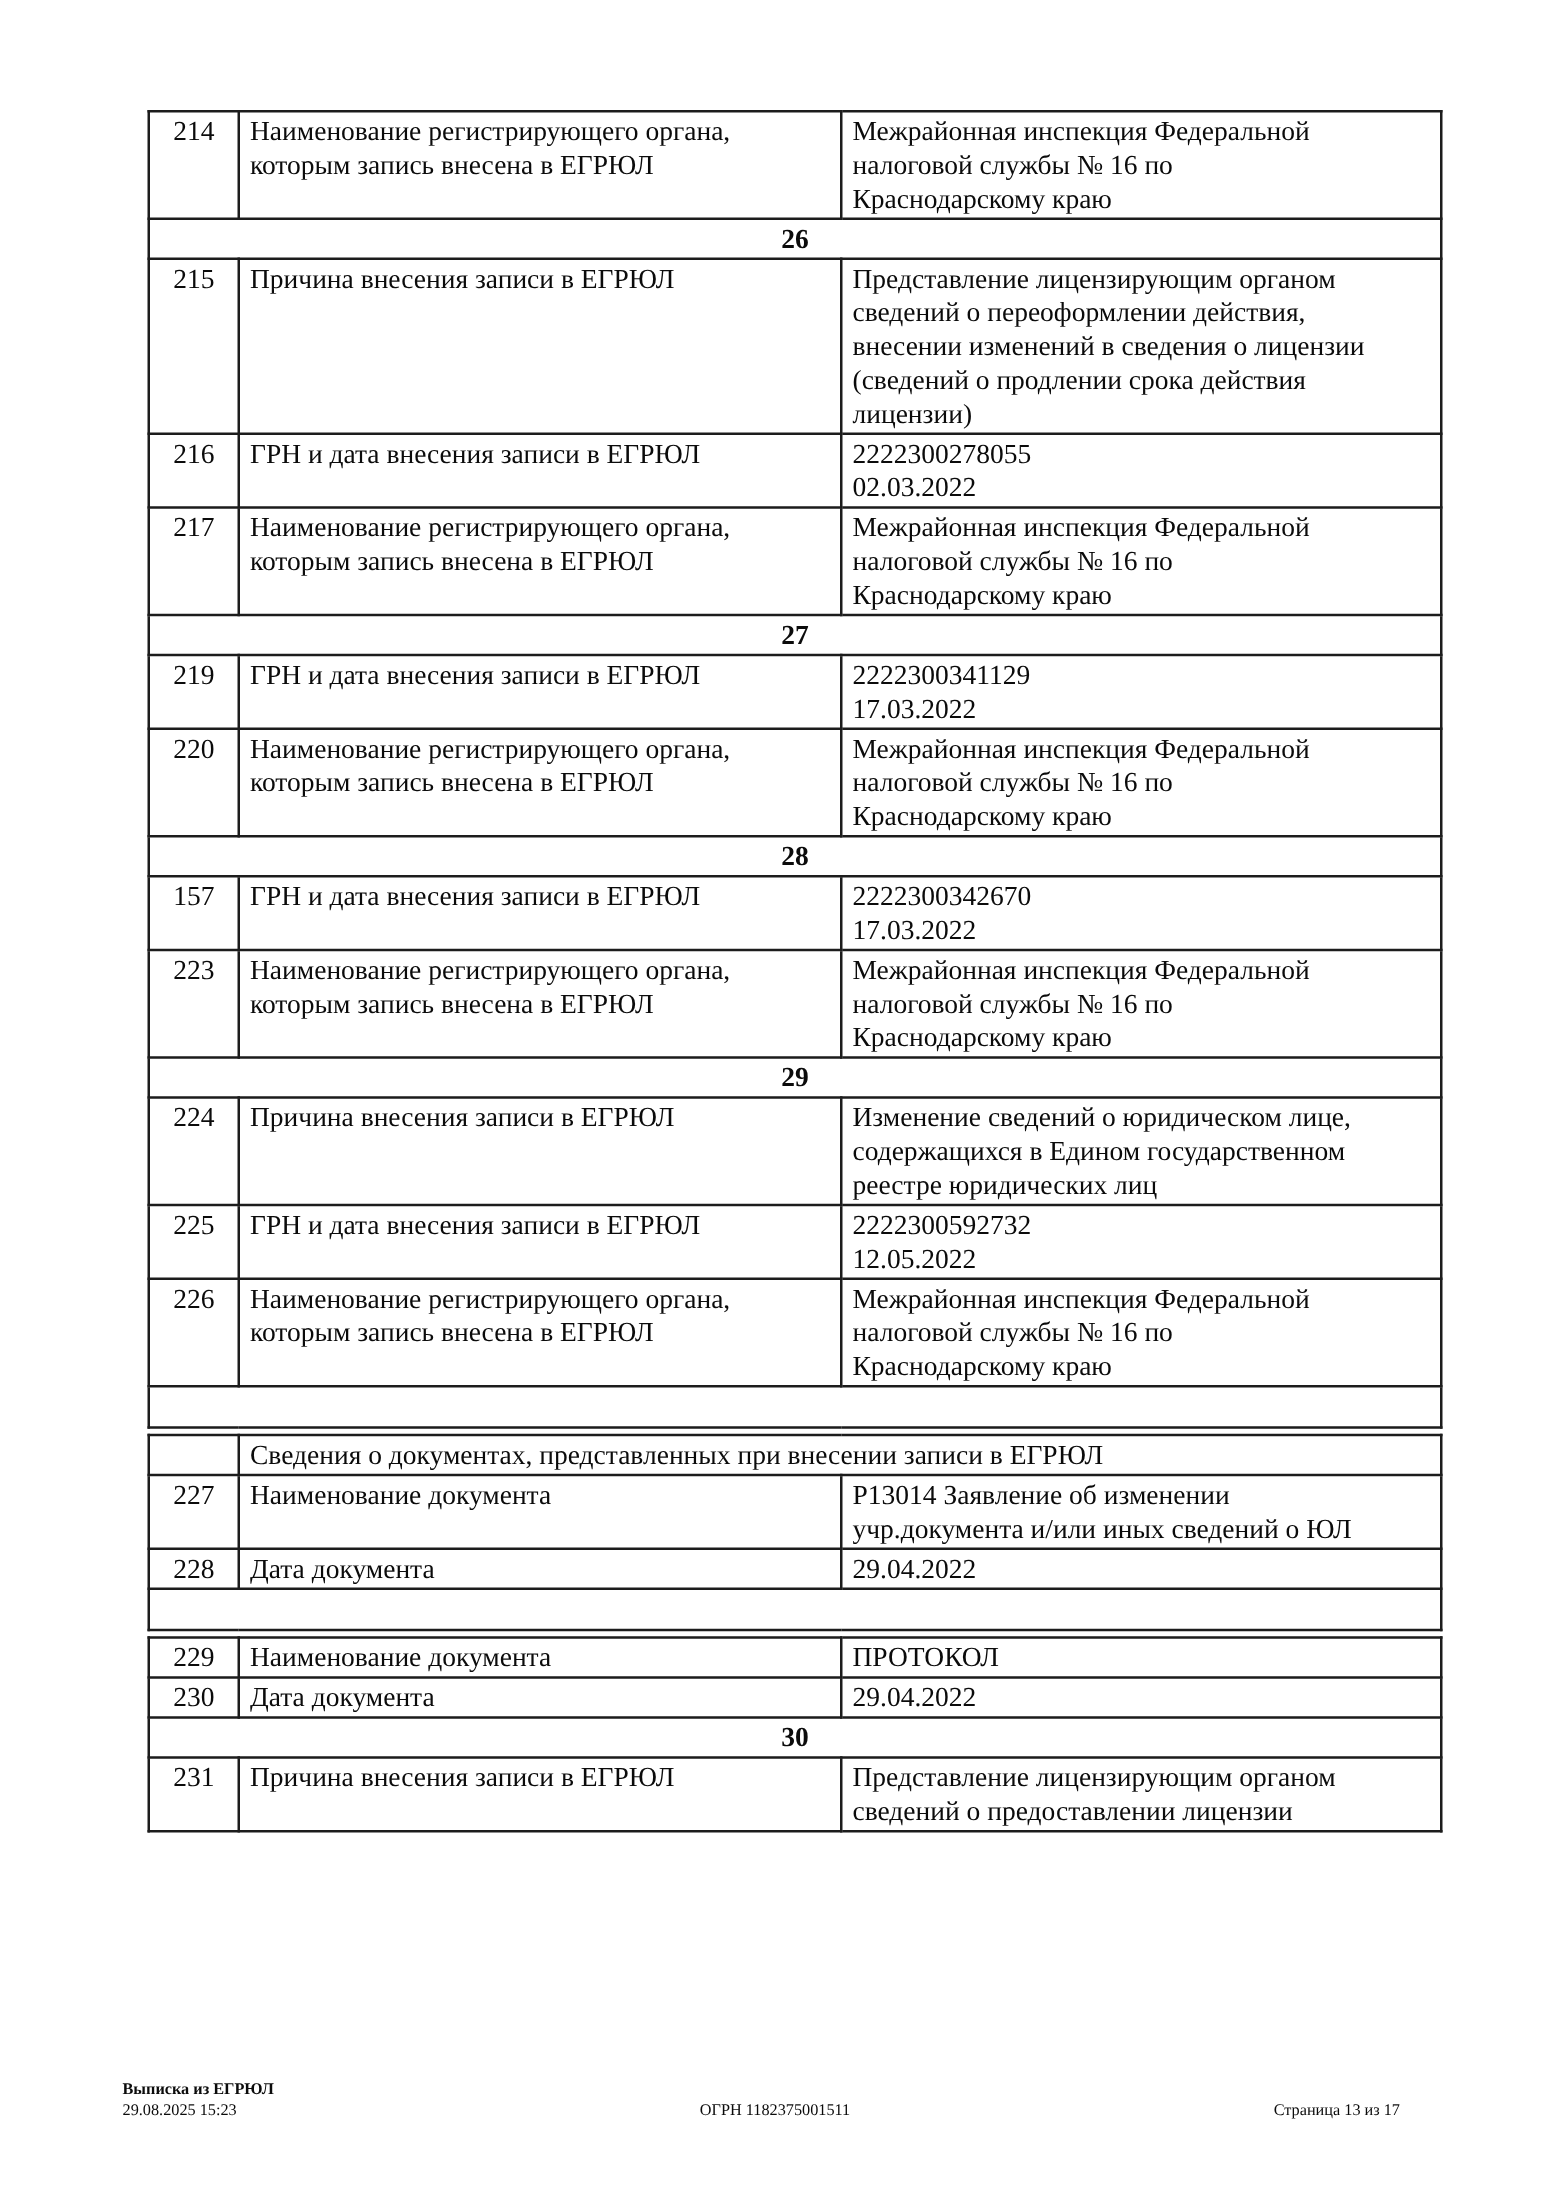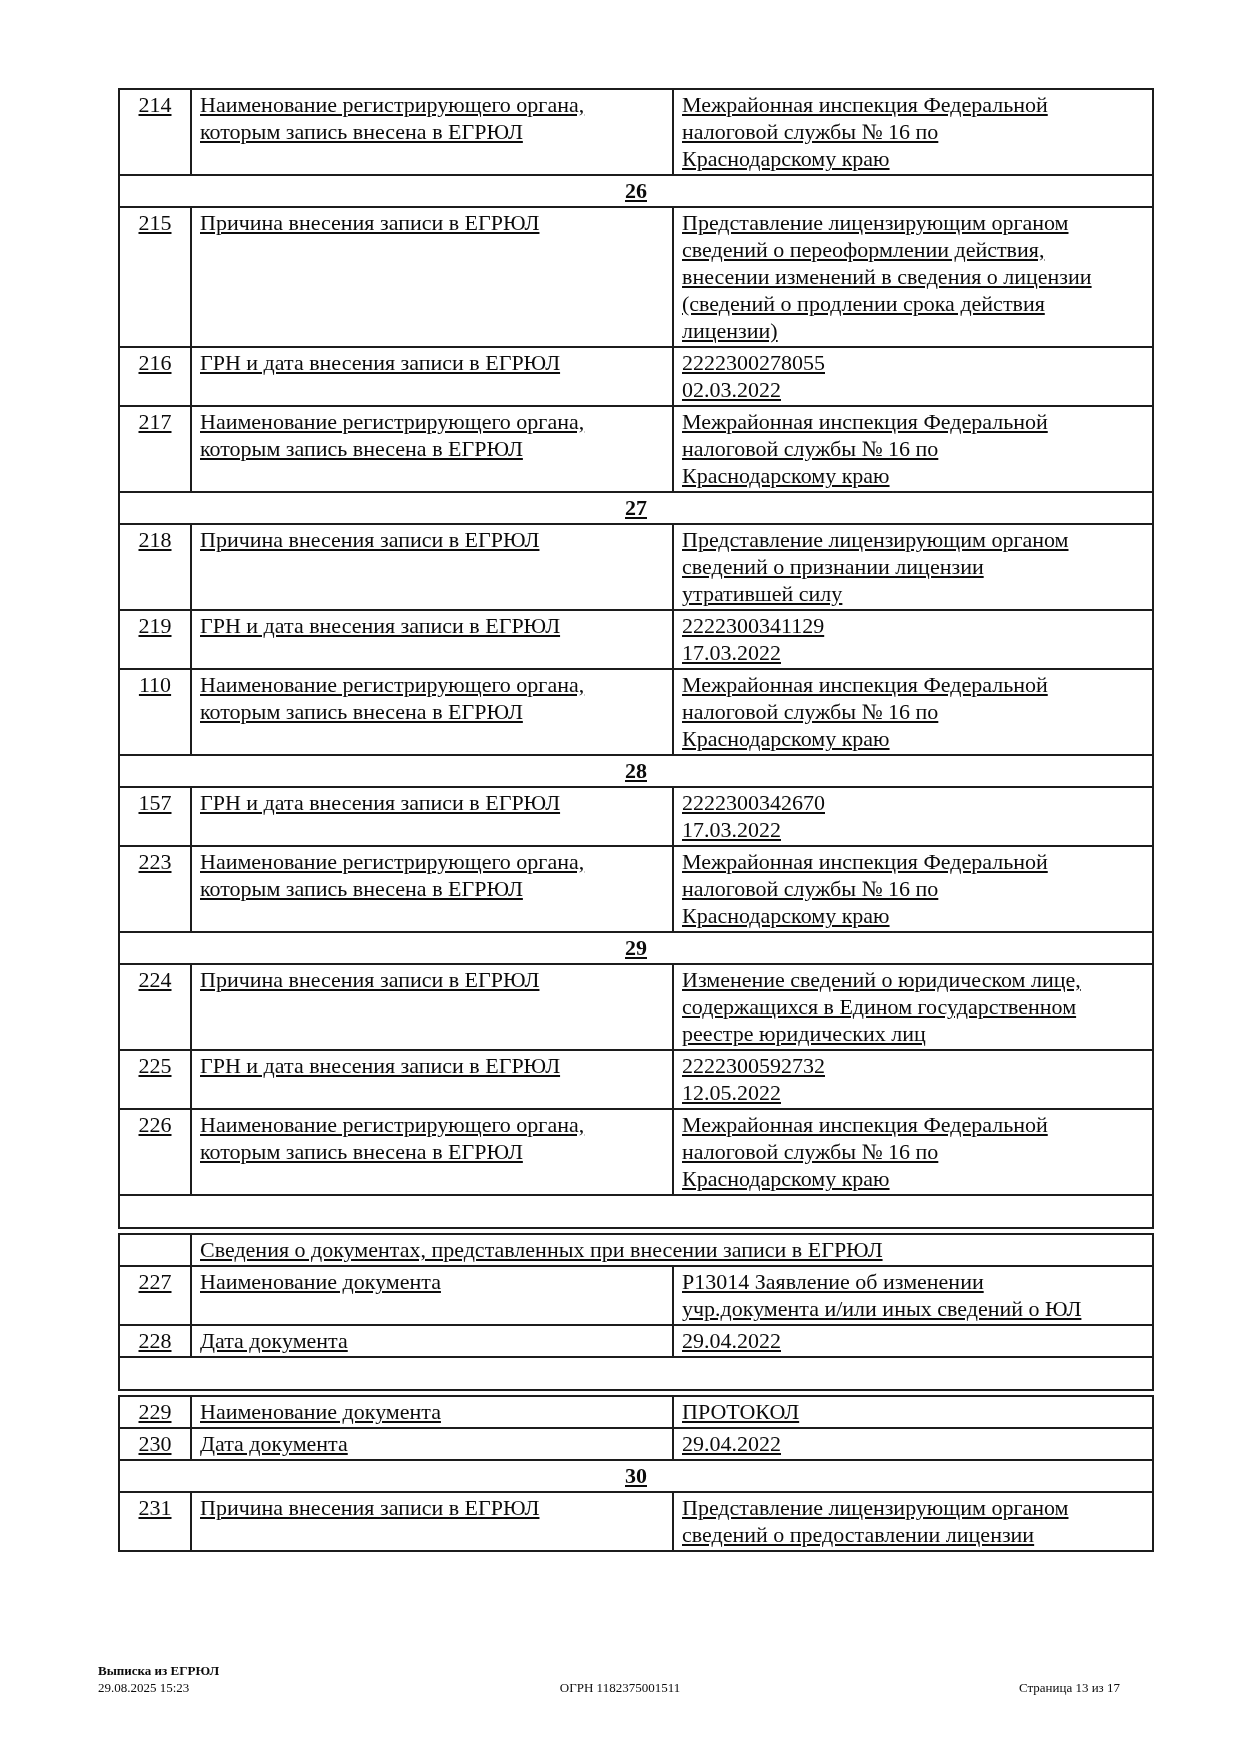--- a/index.html
+++ b/index.html
@@ -24,21 +24,20 @@
     position: absolute;
     left: 118px;
     top: 88px;
     width: 1034px;
   }
   table.block {
     border-collapse: collapse;
     table-layout: fixed;
     width: 1034px;
     margin: 0 0 4px 0;
-    text-decoration: underline;
   }
   table.block td {
     border: 2px solid #1c1c1c;
     vertical-align: top;
     font-size: 22px;
     line-height: 27px;
     padding: 1px 8px 2px 8px;
     overflow: hidden;
     word-wrap: break-word;
   }
@@ -161,46 +160,33 @@
               <div class="ln">Краснодарскому краю</div>
             </td>
           </tr>
           <tr>
             <td class="section" colspan="3">
               <div class="ln">27</div>
             </td>
           </tr>
           <tr>
             <td class="num">
-              <div class="ln">218</div>
-            </td>
-            <td class="label">
-              <div class="ln">Причина внесения записи в ЕГРЮЛ</div>
-            </td>
-            <td class="val">
-              <div class="ln">Представление лицензирующим органом</div>
-              <div class="ln">сведений о признании лицензии</div>
-              <div class="ln">утратившей силу</div>
-            </td>
-          </tr>
-          <tr>
-            <td class="num">
               <div class="ln">219</div>
             </td>
             <td class="label">
               <div class="ln">ГРН и дата внесения записи в ЕГРЮЛ</div>
             </td>
             <td class="val">
               <div class="ln">2222300341129</div>
               <div class="ln">17.03.2022</div>
             </td>
           </tr>
           <tr>
             <td class="num">
-              <div class="ln">110</div>
+              <div class="ln">220</div>
             </td>
             <td class="label">
               <div class="ln">Наименование регистрирующего органа,</div>
               <div class="ln">которым запись внесена в ЕГРЮЛ</div>
             </td>
             <td class="val">
               <div class="ln">Межрайонная инспекция Федеральной</div>
               <div class="ln">налоговой службы № 16 по</div>
               <div class="ln">Краснодарскому краю</div>
             </td>

